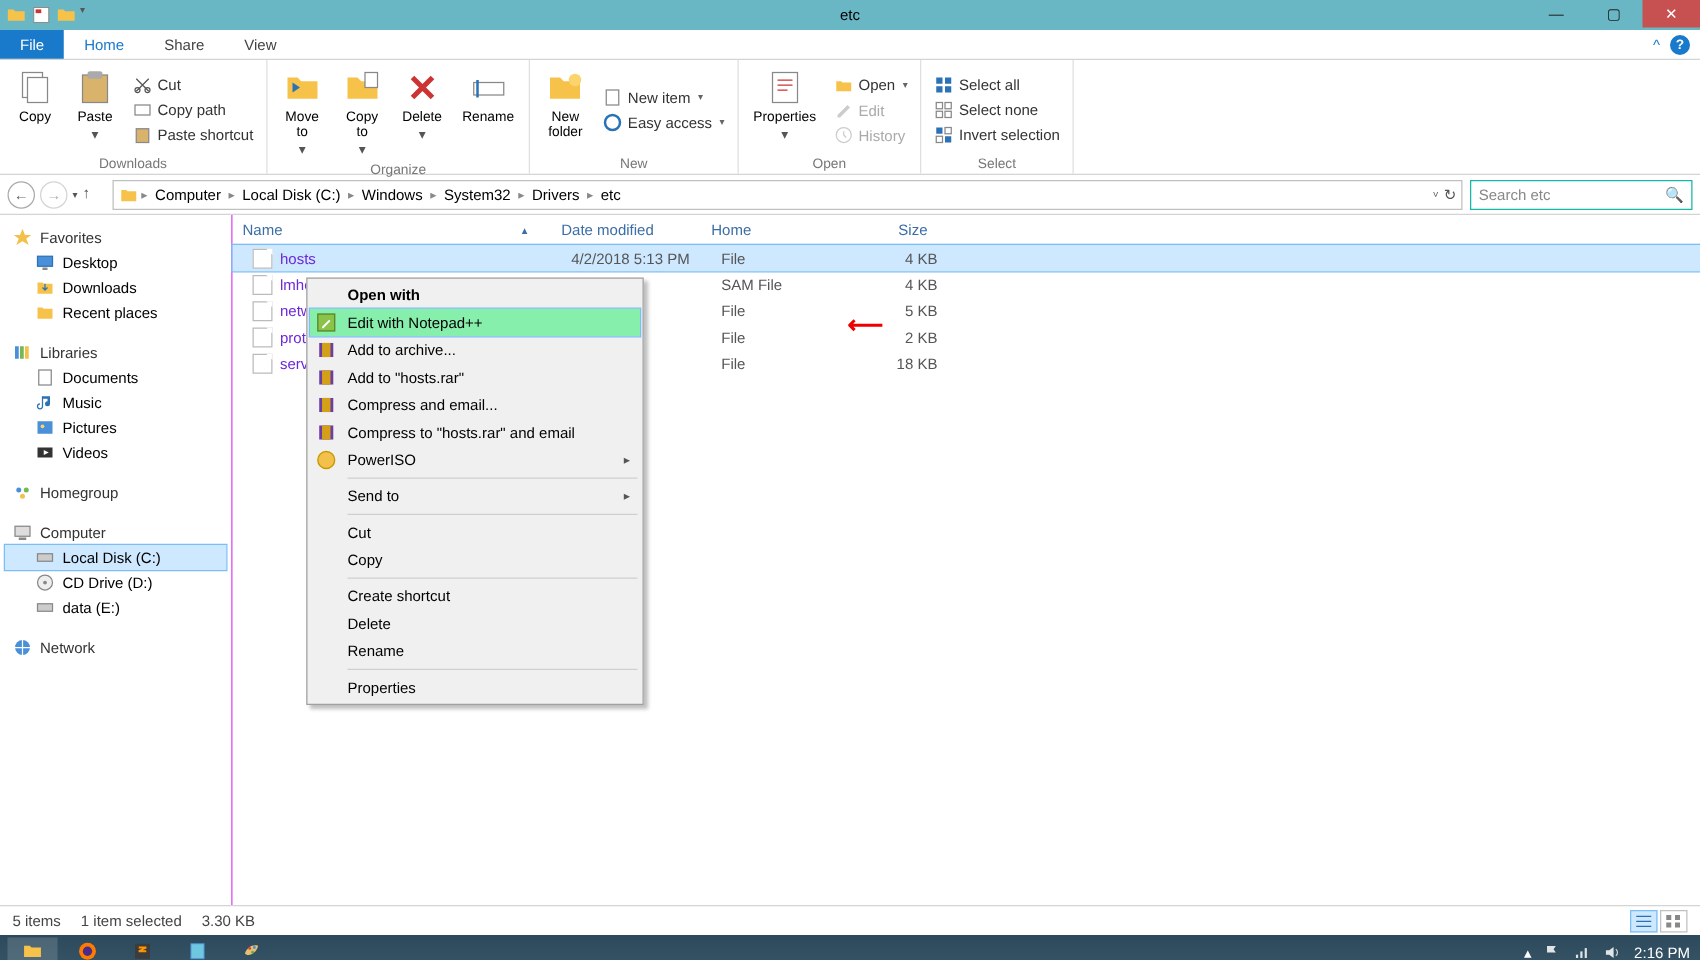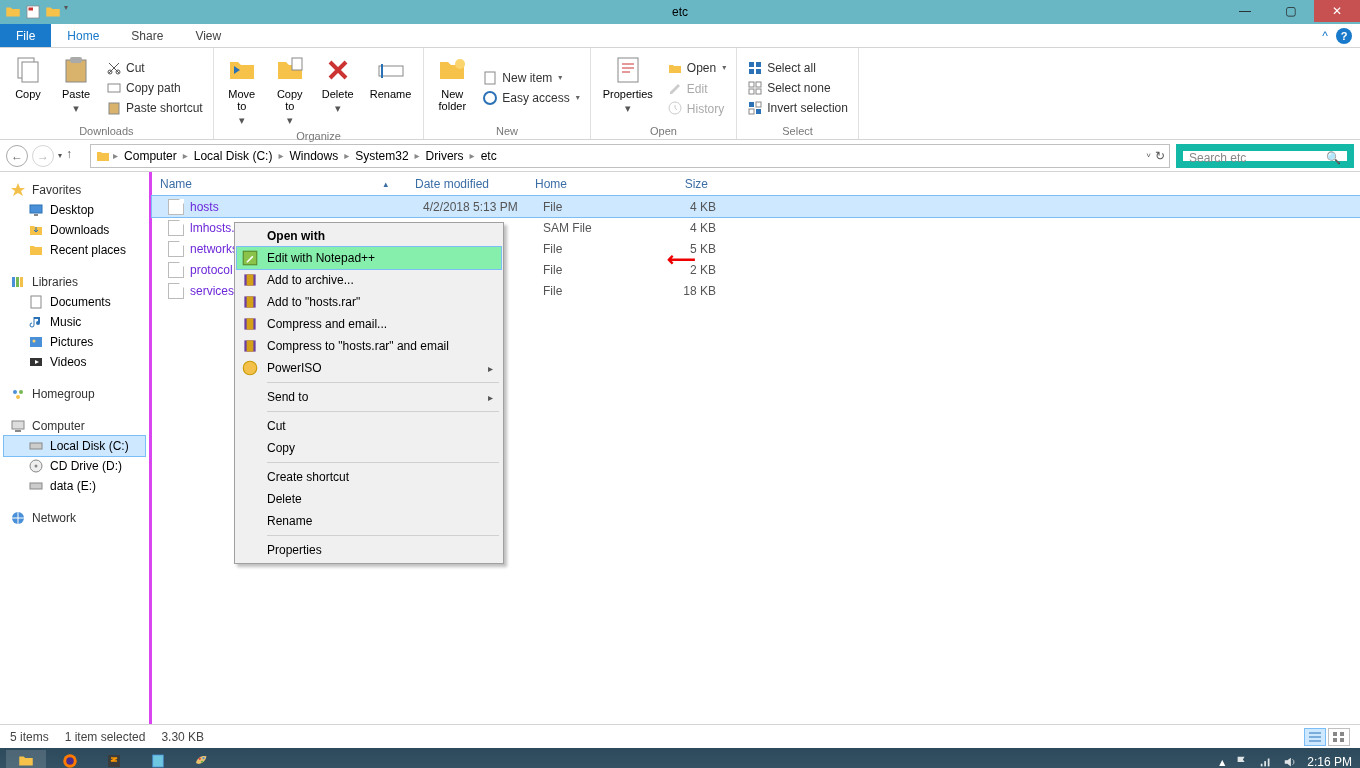--- a/index.html
+++ b/index.html
@@ -39,25 +39,25 @@
 
 .navbar { height: 32px; background: #fff; border-bottom: 1px solid #d4d4d4; display: flex; align-items: center; padding: 0 6px; gap: 6px; }
 .nav-arrows { display: flex; gap: 4px; align-items: center; }
 .nav-arrow { width: 22px; height: 22px; border: 1px solid #aaa; border-radius: 50%; display: flex; align-items: center; justify-content: center; color: #666; cursor: pointer; }
 .nav-arrow.disabled { opacity:.5; }
 .nav-up { width: 18px; height: 18px; color: #555; cursor: pointer; }
 .addrbar { flex: 1; height: 24px; border: 1px solid #c0c0c0; display: flex; align-items: center; padding: 0 4px; gap: 2px; }
 .crumb { display: flex; align-items: center; gap: 4px; padding: 0 4px; cursor: pointer; }
 .crumb-sep { color: #888; font-size: 10px; }
 .addr-tail { margin-left: auto; display: flex; gap: 4px; align-items: center; color: #555; }
-.searchbox { width: 178px; height: 24px; border: 7px solid #14b8a6; display: flex; padding: 0 6px; color: #888; justify-content: space-between; }
+.searchbox { width: 178px; height: 24px; border: 1px solid #14b8a6; display: flex; align-items: center; padding: 0 6px; color: #888; justify-content: space-between; }
 
 
 .mainarea { display: flex; height: 552px; background: #fff; }
-.leftnav { width: 152px; border-right: 3px solid #d946ef; padding: 8px 4px; overflow: hidden; }
+.leftnav { width: 186px; border-right: 1px solid #d946ef; padding: 8px 4px; overflow: hidden; }
 .nav-group { margin-bottom: 12px; }
 .nav-head { display: flex; align-items: center; gap: 6px; padding: 2px 6px; color: #333; }
 .nav-item { display: flex; align-items: center; gap: 6px; padding: 2px 4px 2px 24px; cursor: pointer; }
 .nav-item.selected { background: #cde8ff; outline: 1px solid #7abdf7; }
 .nicon { width: 16px; height: 16px; flex-shrink: 0; }
 
 
 .filelist { flex: 1; position: relative; }
 .columns { display: flex; border-bottom: 1px solid #e5e5e5; height: 24px; align-items: center; color: #3b6ea5; }
 .col { padding: 0 8px; border-right: 1px solid transparent; }
@@ -66,21 +66,21 @@
 .col-type { width: 120px; }
 .col-size { width: 70px; text-align: right; }
 .frow { display: flex; height: 21px; align-items: center; padding-left: 8px; }
 .frow.selected { background: #cde8ff; outline: 1px solid #7abdf7; }
 .frow .col-name { display: flex; align-items: center; gap: 6px; color: #6d28d9; }
 .frow .col-date, .frow .col-type, .frow .col-size { color: #555; }
 .fileicon { width: 16px; height: 16px; background: #fff; border: 1px solid #bbb; position: relative; }
 .fileicon::after { content:""; position:absolute; right:-1px; top:-1px; border-style:solid; border-width:0 5px 5px 0; border-color: transparent #fff transparent transparent; }
 
 
-.ctxmenu { position: absolute; left: 234px; top: 222px; width: 270px; background: #f0f0f0; border: 1px solid #a0a0a0; box-shadow: 3px 3px 3px rgba(0,0,0,.25); padding: 2px; z-index: 50; }
+.ctxmenu { position: absolute; left: 245px; top: 222px; width: 270px; background: #f0f0f0; border: 1px solid #a0a0a0; box-shadow: 3px 3px 3px rgba(0,0,0,.25); padding: 2px; z-index: 50; }
 .ctx-item { display: flex; align-items: center; height: 22px; padding: 0 28px 0 4px; gap: 8px; cursor: pointer; }
 .ctx-item.highlight { background: #86efac; outline: 1px solid #7abdf7; position: relative; }
 .ctx-item.bold { font-weight: 600; }
 .ctx-icon { width: 18px; height: 18px; flex-shrink: 0; }
 .ctx-sep { height: 1px; background: #d0d0d0; margin: 3px 2px 3px 30px; }
 .ctx-item.hassub { position: relative; }
 .ctx-item.hassub::after { content: "▸"; position: absolute; right: 8px; color: #555; font-size: 10px; }
 .red-arrow { position: absolute; left: 430px; top: 0px; color: #e00; font-size: 20px; font-weight: bold; pointer-events:none; }
 
 

